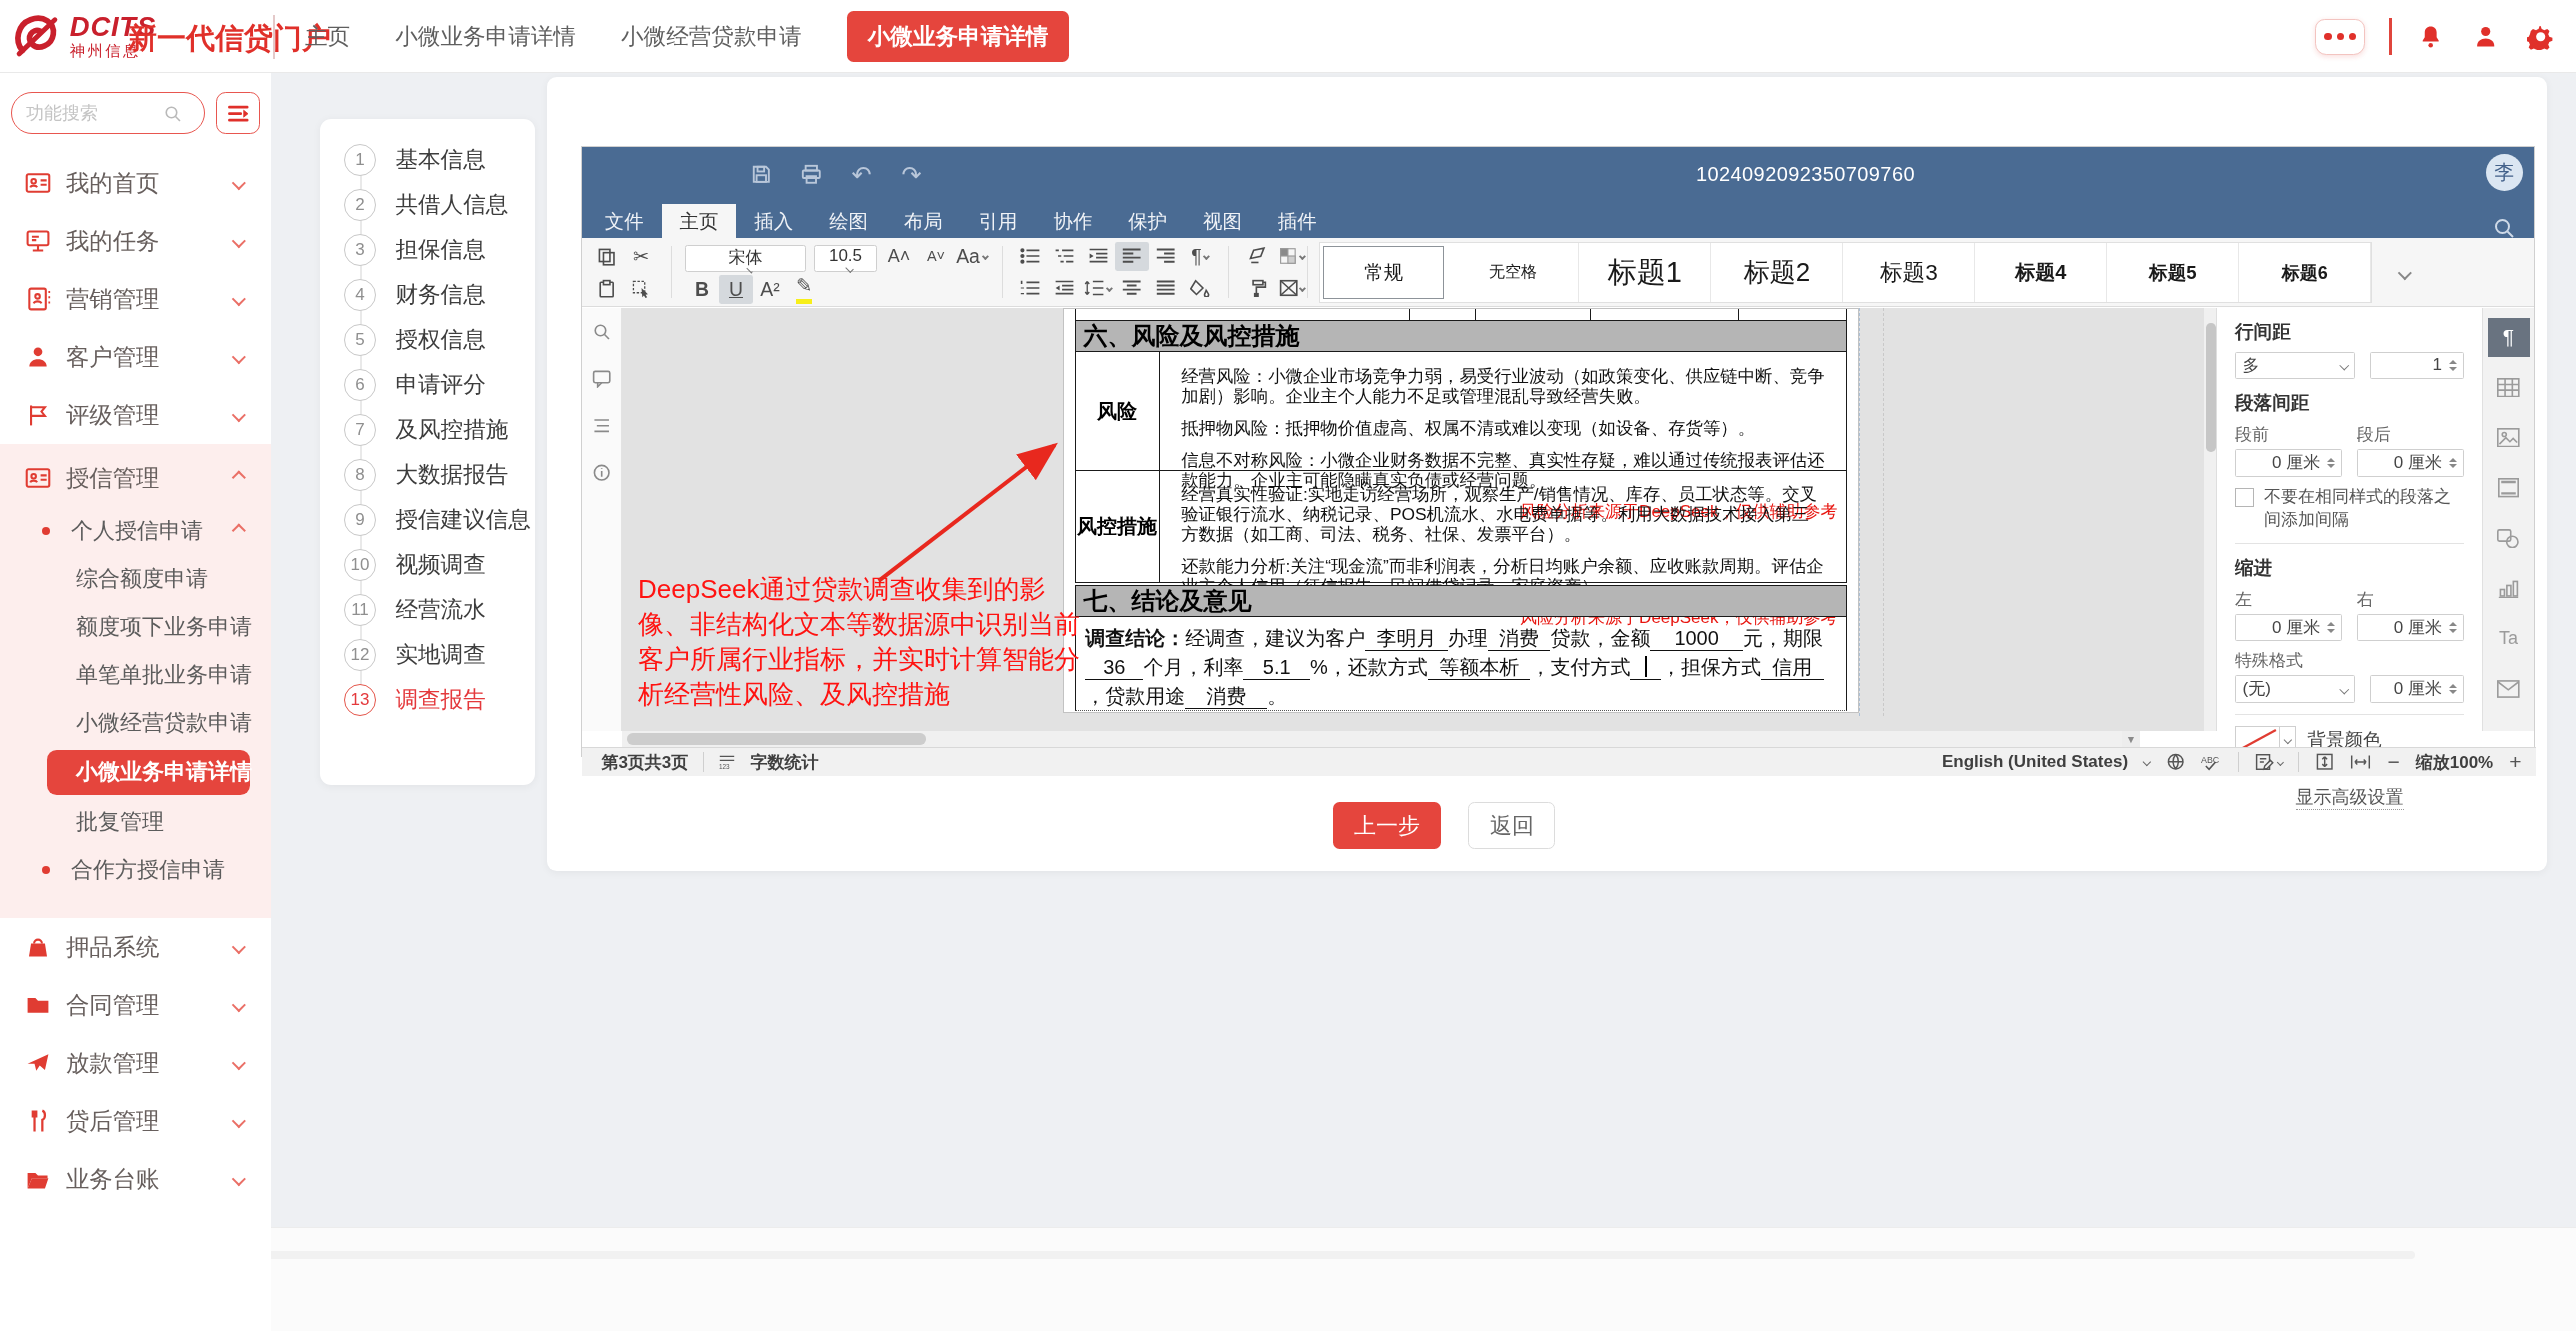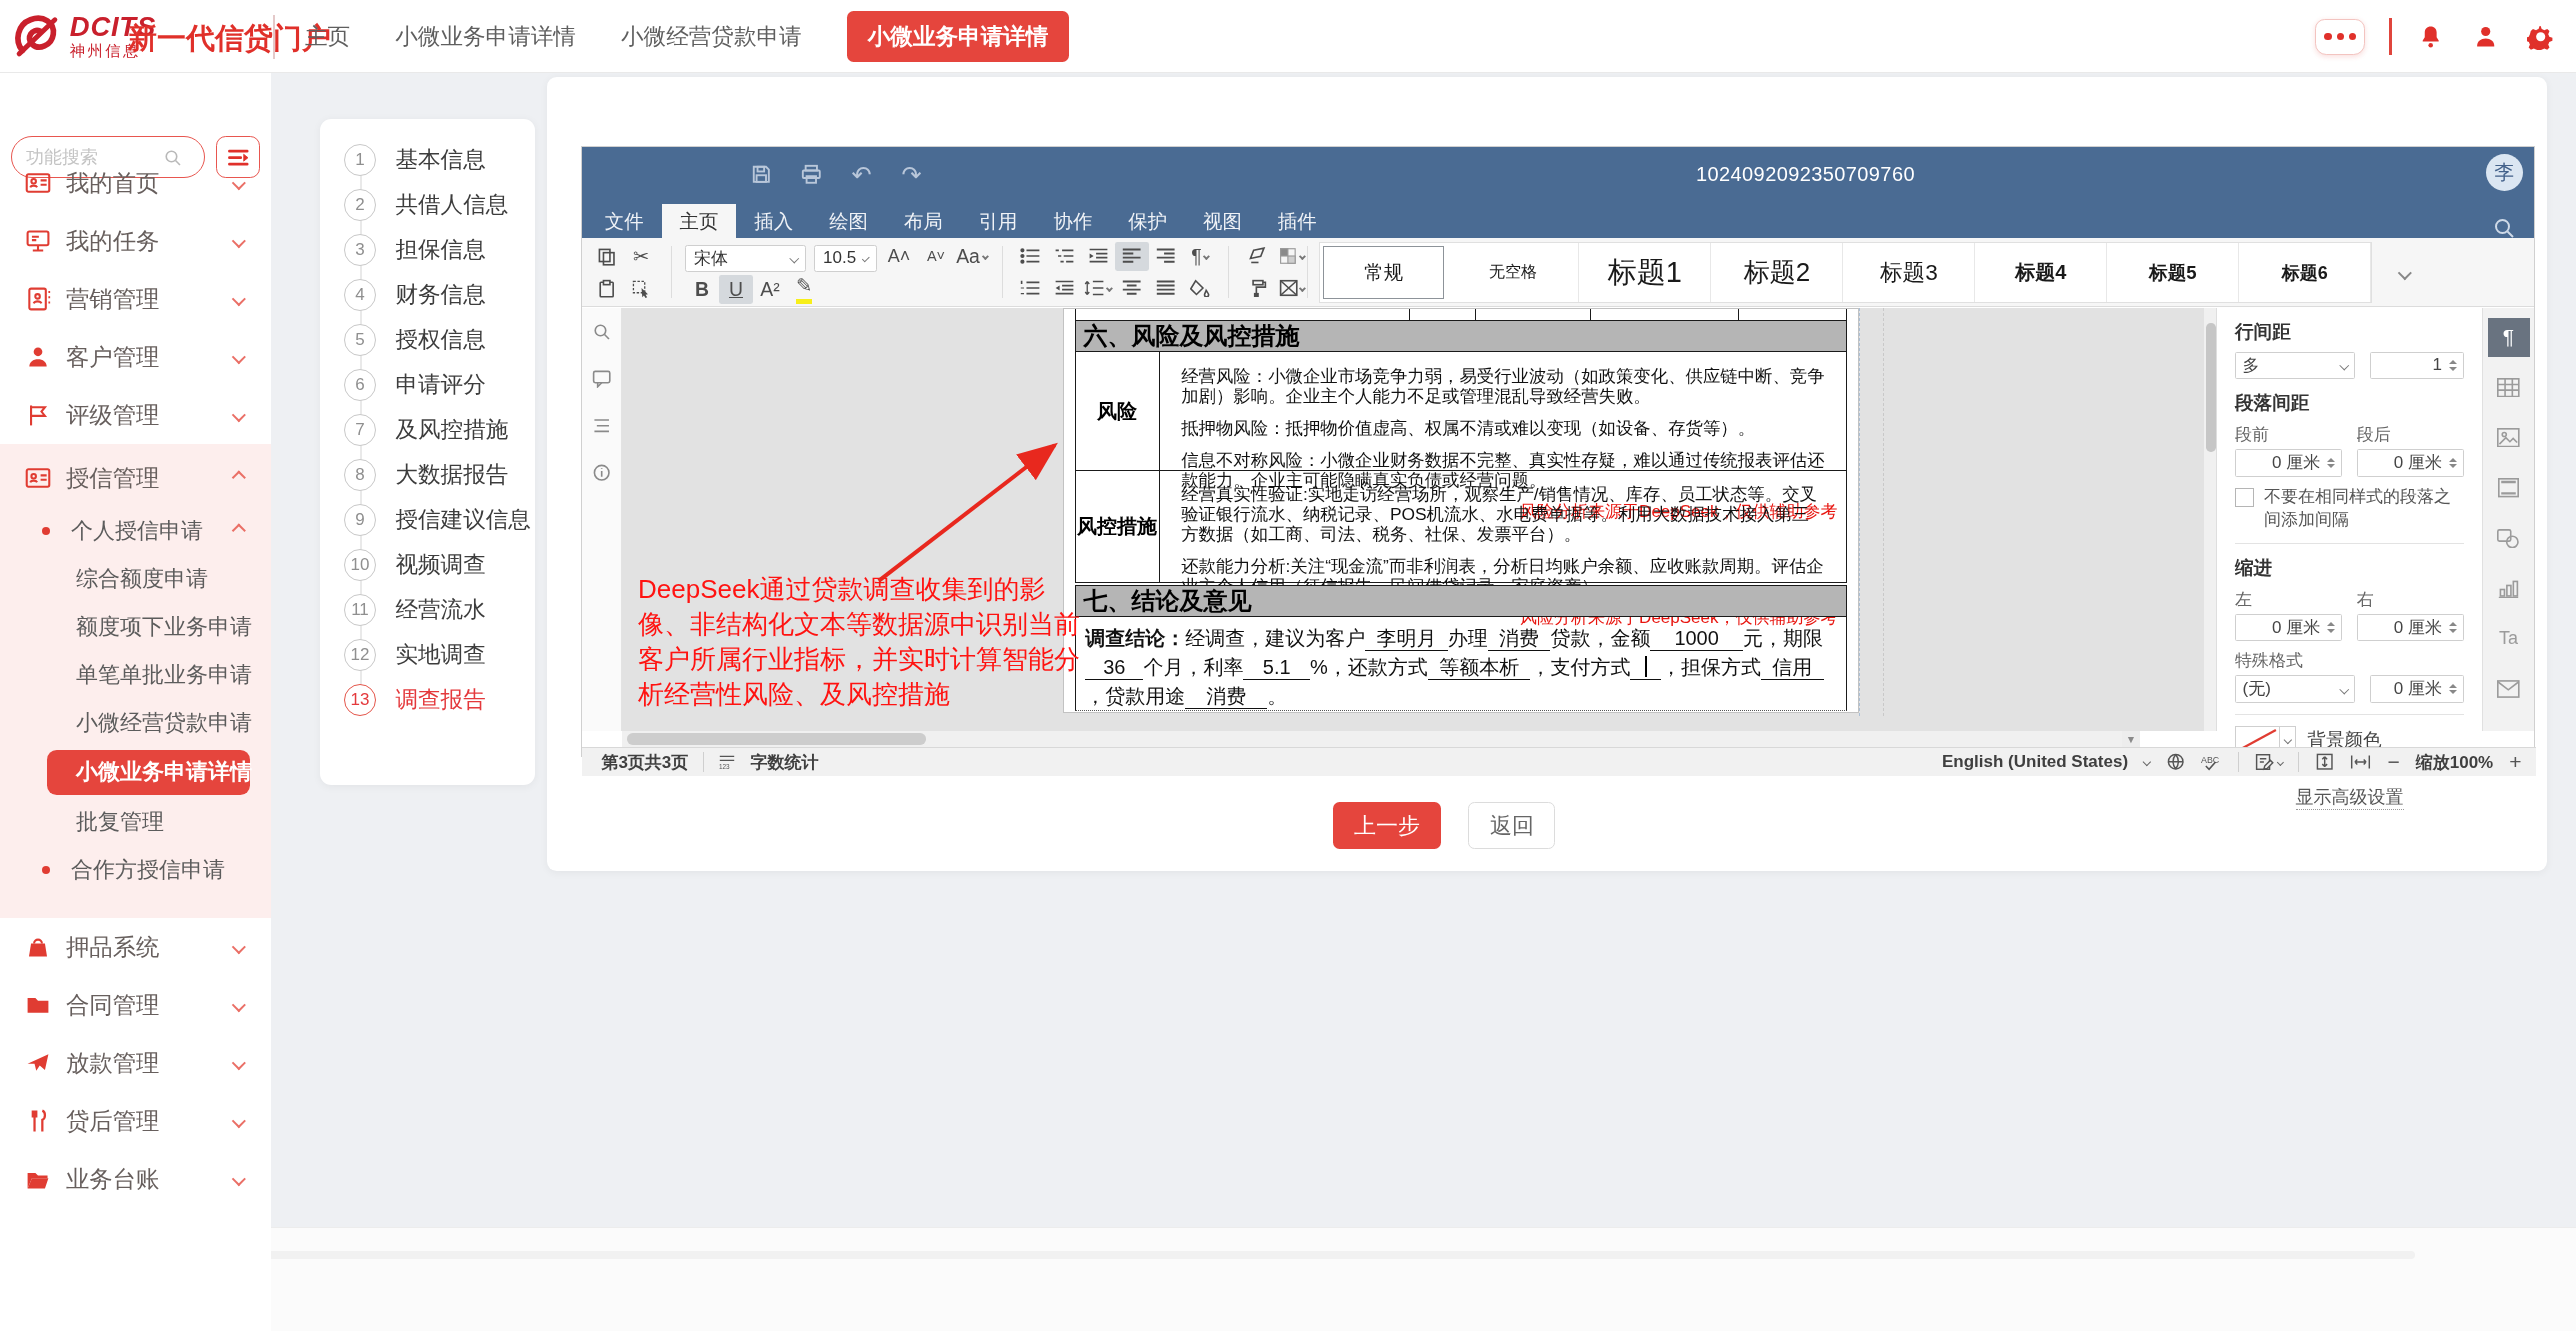--- a/index.html
+++ b/index.html
@@ -21,21 +21,21 @@
   .nav-tab.active { background:#e5453d; color:#fff; padding:9.7px 21px; border-radius:6.5px; font-weight:bold; }
   .top-right { position:absolute; right:19.4px; top:0; height:73px; display:flex; align-items:center; gap:24px; }
   .dots-pill { width:50px; height:36px; border:1.6px solid #f3c4c0; border-radius:9.7px 9.7px 11.3px 11.3px; display:flex; align-items:center; justify-content:center; gap:4.8px; box-shadow:0 1.6px 4.8px rgba(224,48,42,.15); background:#fff; }
   .dots-pill i { width:7.3px; height:7.3px; border-radius:50%; background:#e0302a; }
   .tr-divider { width:2.4px; height:37px; background:#e0453c; }
   .tr-ico { width:31px; height:31px; color:#e0302a; display:flex; align-items:center; justify-content:center; }
   .tr-ico svg { width:27.4px; height:27.4px; }
 
   
   .sidebar { position:absolute; left:0; top:73px; width:271px; height:1258px; background:#fff; z-index:20; }
-  .search-row { position:absolute; left:10.5px; top:19.4px; display:flex; gap:11.3px;margin-top:44px; }
+  .search-row { position:absolute; left:10.5px; top:19.4px; display:flex; gap:11.3px; }
   .search-box { width:194px; height:42px; border:1.6px solid #e8564f; border-radius:21px; display:flex; align-items:center; padding:0 14.5px; }
   .search-box input { border:none; outline:none; width:137px; font-size:18px; color:#666; background:transparent; font-family:"Liberation Sans",sans-serif; }
   .search-box input::placeholder { color:#c4c4c4; }
   .hamburger { width:44px; height:42px; border:1.6px solid #e8564f; border-radius:9.7px; display:flex; align-items:center; justify-content:center; color:#e0302a; }
   #sidebar-menu { position:absolute; left:0; top:81px; width:271px; }
   .sb-row { display:flex; align-items:center; cursor:pointer; }
   .sb-row.lvl1 { height:58px; padding-left:24px; }
   .sb-row.lvl2 { height:48px; padding-left:42px; }
   .sb-row.lvl3 { height:48px; padding-left:76px; }
   .sb-ico { width:27.4px; height:27.4px; margin-right:14.5px; color:#e03c32; flex:0 0 auto; display:flex; align-items:center; justify-content:center; }
@@ -74,21 +74,21 @@
   #ed-tabs { position:absolute; left:4.8px; bottom:0; display:flex; height:34px; }
   .ed-tab { color:#f0f3f7; font-size:19.4px; padding:0 18px; display:flex; align-items:center; cursor:pointer; }
   .ed-tab.active { background:#f6f6f6; color:#333; }
 
   
   .ribbon { position:absolute; left:0; top:91px; width:100%; height:69px; background:#f6f6f6; border-bottom:0.8px solid #dcdcdc; }
   .rb-sep { position:absolute; top:8px; width:0.8px; height:52px; background:#ddd; }
   .rgrid { position:absolute; display:grid; grid-auto-flow:column; grid-template-rows:32px 32px; align-items:center; color:#5a5a5a; }
   .ric { width:34px; height:29px; display:flex; align-items:center; justify-content:center; font-size:19.4px; color:#4d4d4d; }
   .ric.toggled { background:#d5d9dd; border-radius:2.4px; }
-  .fbox { height:27.4px; background:#fff; border:0.8px solid #cfcfcf; border-radius:2.4px; display:flex; align-items:center; padding:0 8px; font-size:17px; color:#333; justify-content:space-between; }
+  .fbox { height:27.4px; background:#fff; border:0.8px solid #cfcfcf; border-radius:2.4px; display:flex; align-items:center; padding:0 8px; font-size:17px; color:#333; justify-content:space-between;flex-direction:column; }
   .fbox .chev { width:6.5px; height:6.5px; border-width:1.6px; color:#777; margin-left:8px; }
   #style-gallery { position:absolute; left:737px; top:4px; display:flex; height:61px; background:#fff; border:0.8px solid #e0e0e0; }
   .sg-cell { width:132px; border-right:0.8px solid #e8e8e8; display:flex; align-items:center; justify-content:center; color:#1a1a1a; white-space:nowrap; overflow:hidden; }
   .sg-cell.selected { border:1.6px solid #8d9399; margin:3.2px; width:121px; }
 
   
   .lrail { position:absolute; left:0; top:161px; width:40px; height:423px; background:#fafafa; border-right:0.8px solid #e3e3e3; }
   .lrail .li { width:40px; height:47px; display:flex; align-items:center; justify-content:center; color:#8a8a8a; }
 
   

